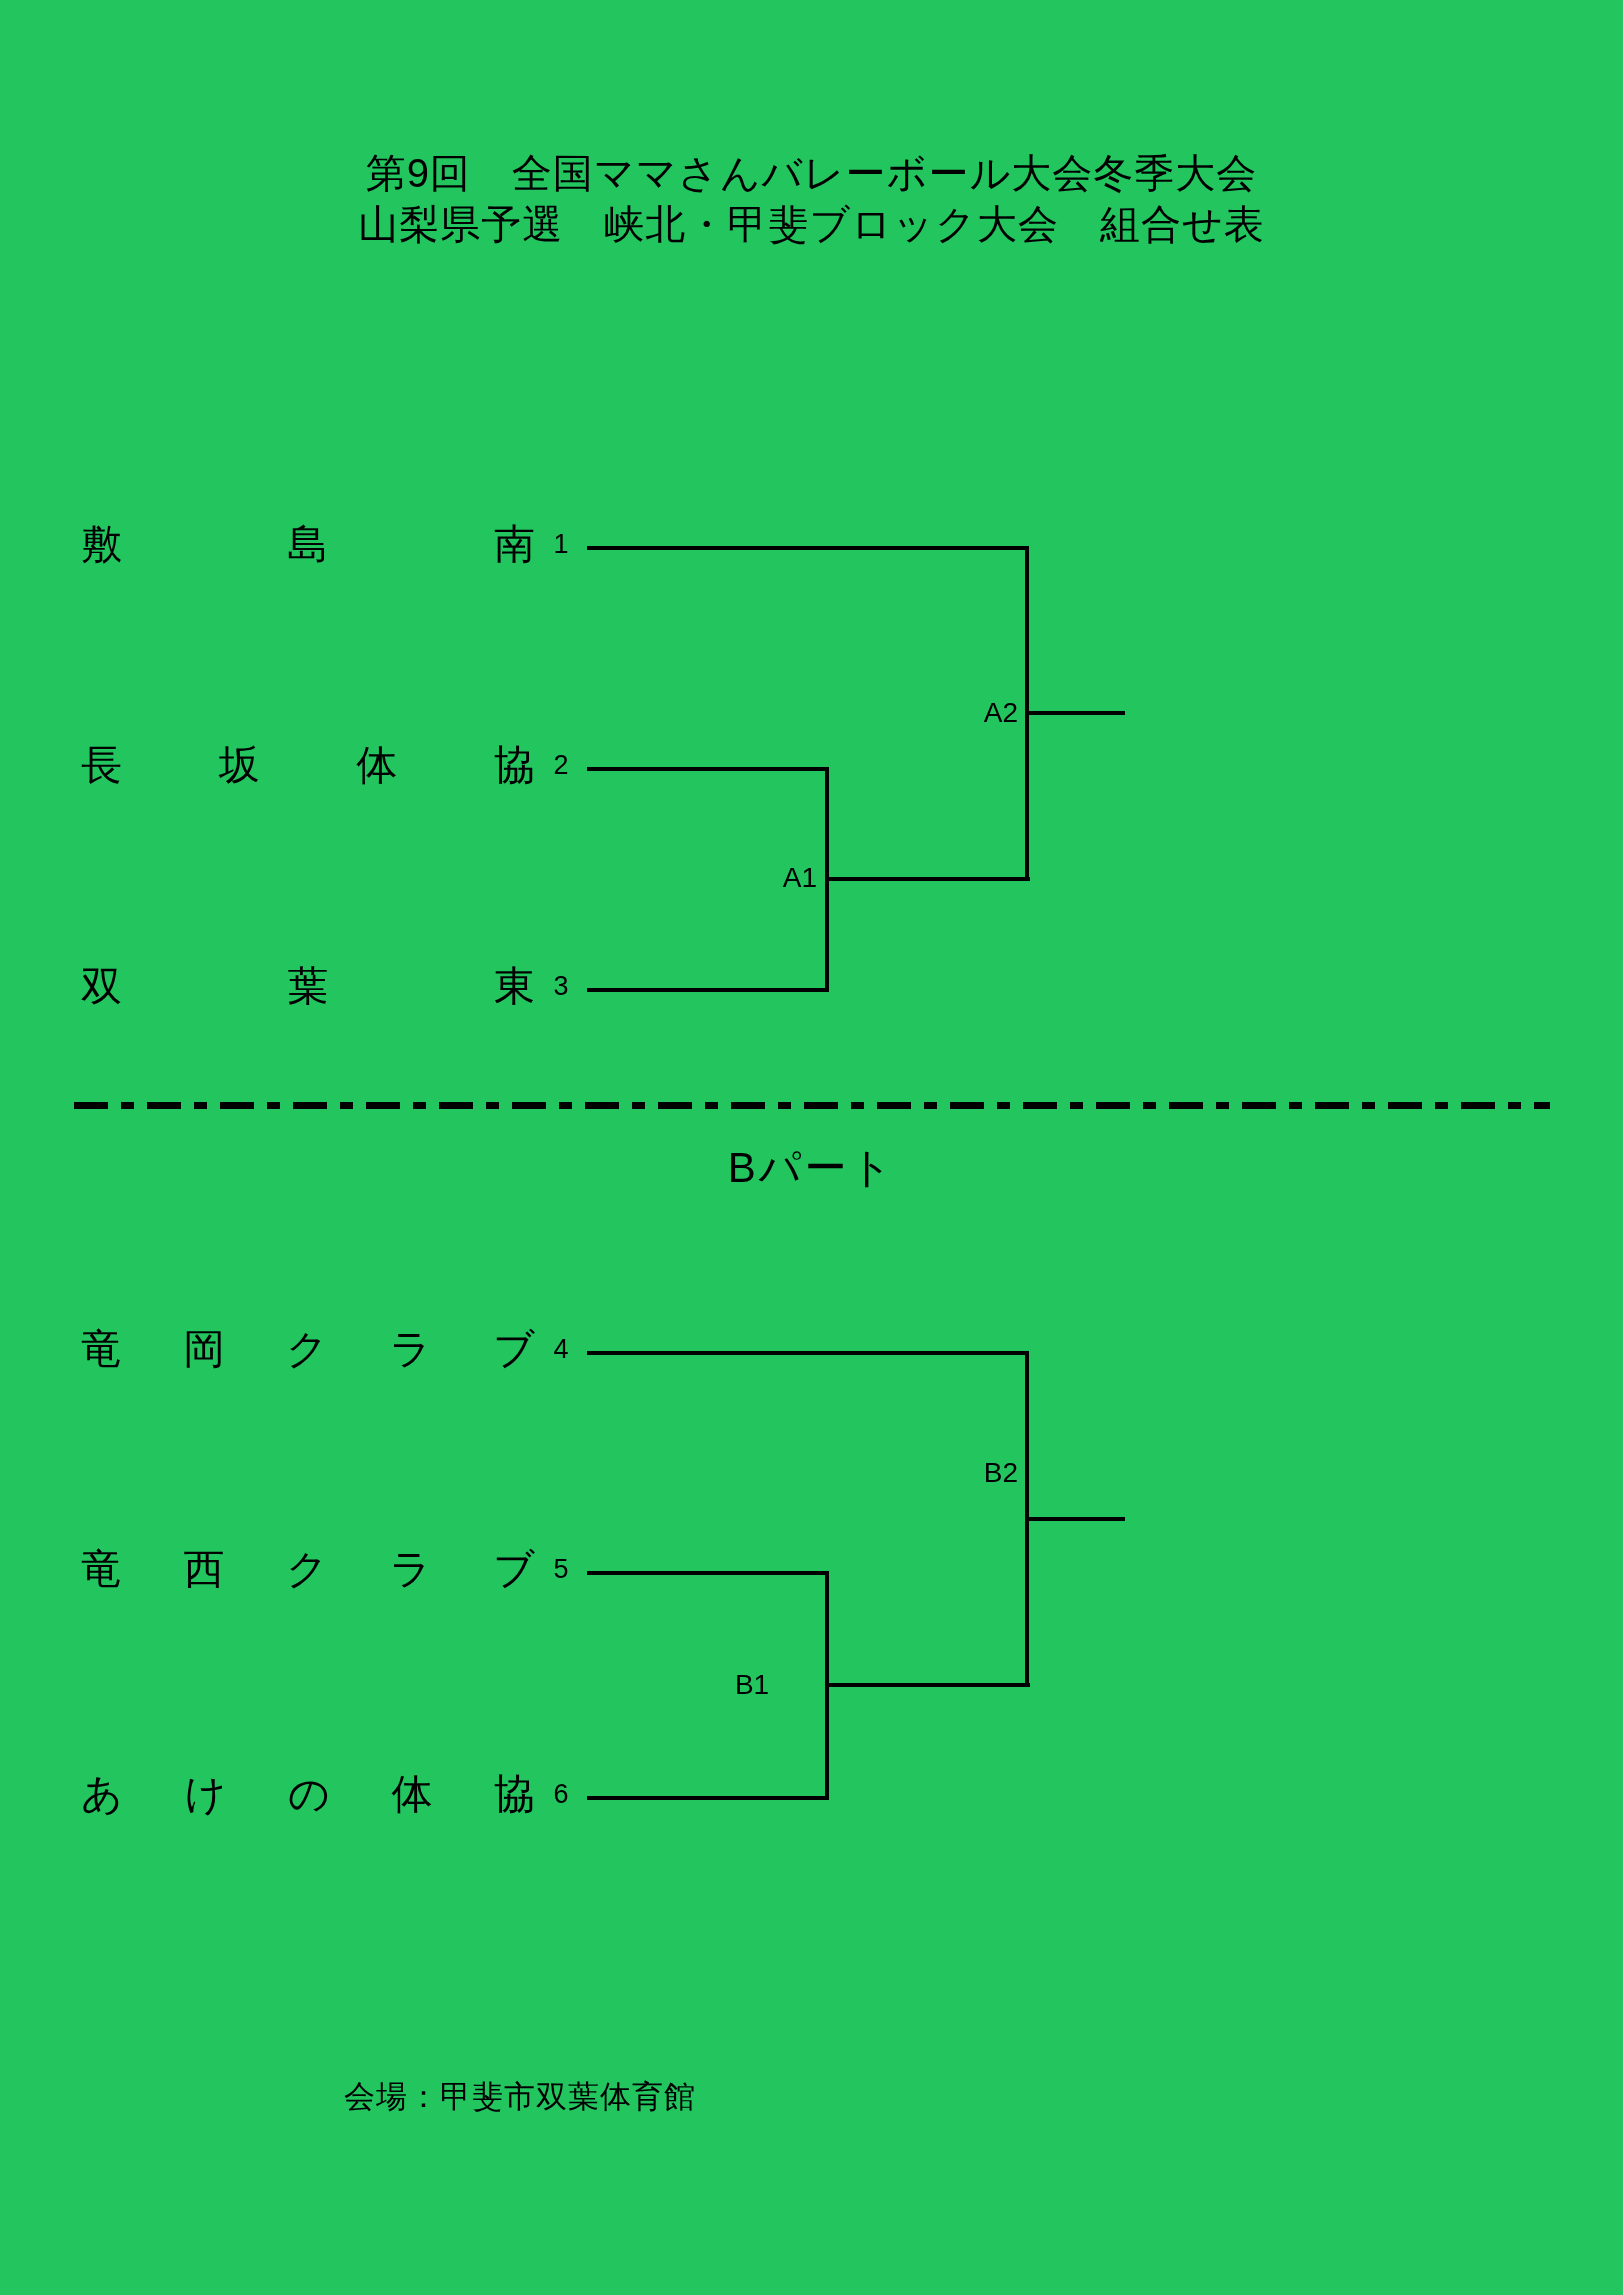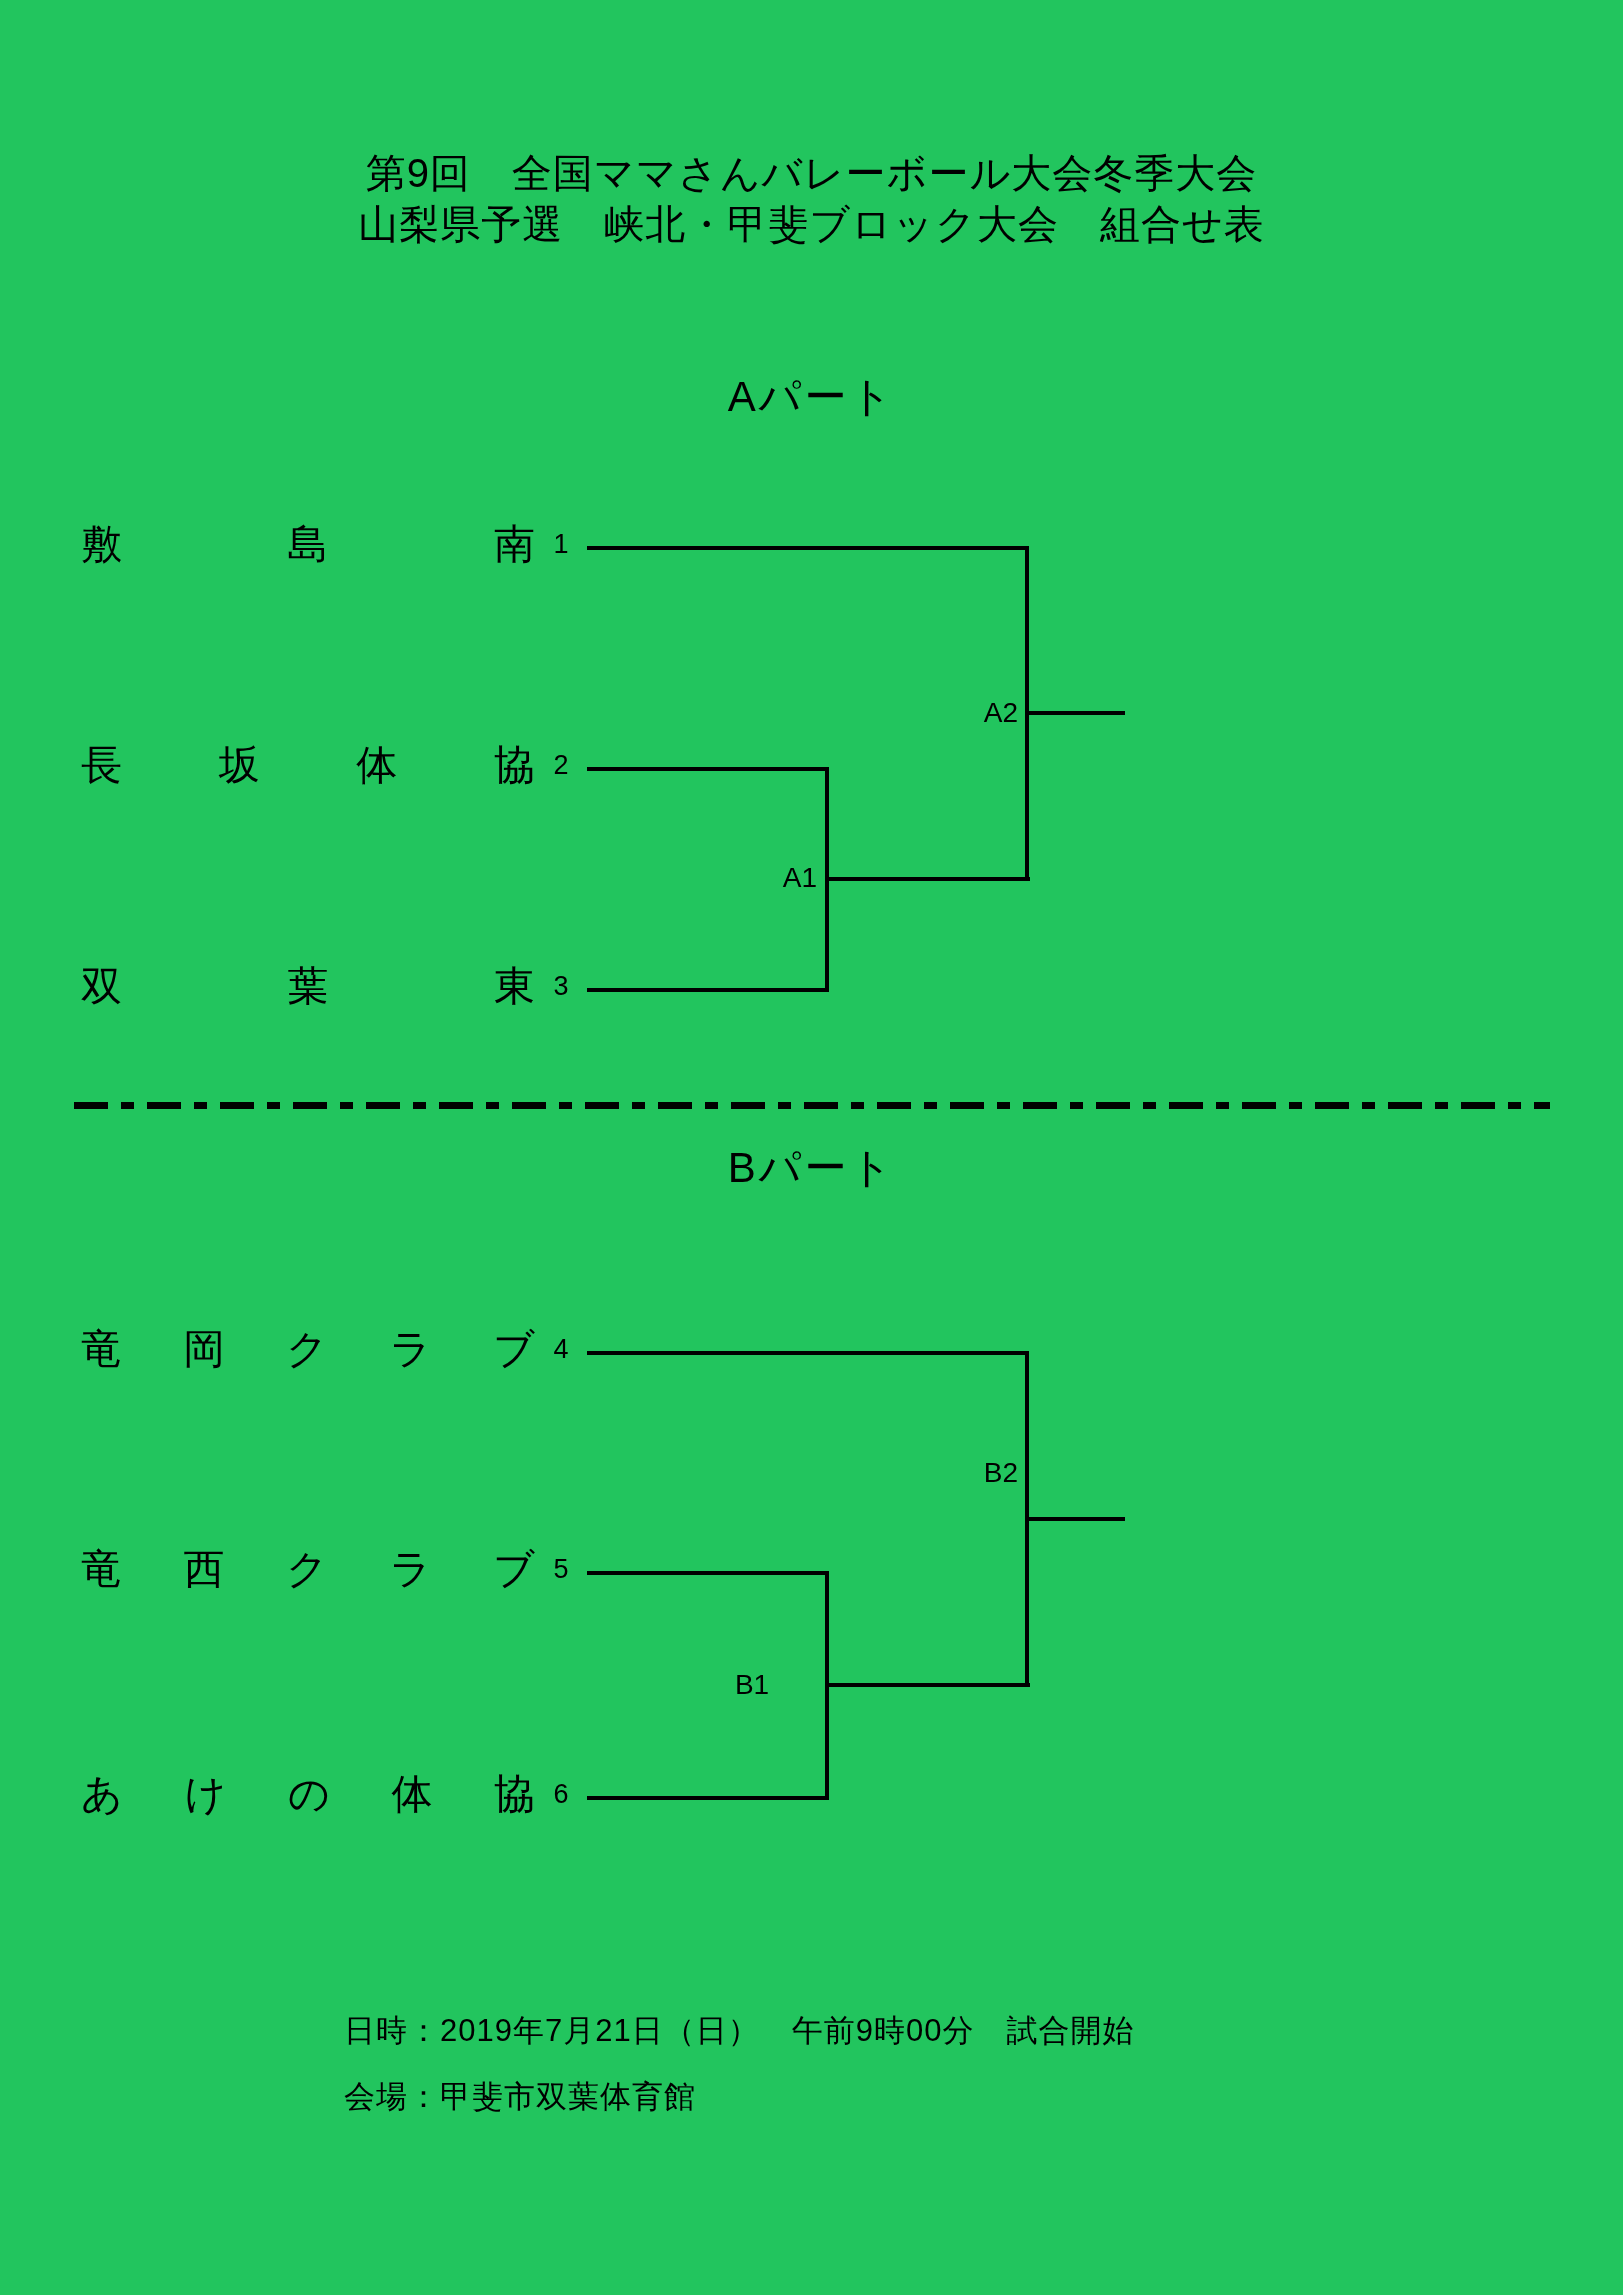--- a/index.html
+++ b/index.html
@@ -40,21 +40,20 @@
   }
 </style>
 </head>
 <body>
 
 <div class="page">
 
   <div class="center-text title-line" style="top:149px;">第9回　全国ママさんバレーボール大会冬季大会</div>
   <div class="center-text title-line" style="top:200px;">山梨県予選　峡北・甲斐ブロック大会　組合せ表</div>
 
-  <div class="center-text part-heading" style="top:372px;">Aパート</div>
 
   <div class="team-row" style="top:514px;">
     <div class="team-name">
         <span>敷</span>
         <span>島</span>
         <span>南</span>
       </div>
     <div class="team-seed">1</div>
   </div>
   <div class="team-row" style="top:735px;">
@@ -125,17 +124,16 @@
   <div class="hline" style="left:587px;top:1571px;width:241px;"></div>
   <div class="hline" style="left:587px;top:1796px;width:241px;"></div>
   <div class="vline" style="left:825px;top:1571px;height:229px;"></div>
   <div class="hline" style="left:825px;top:1683px;width:205px;"></div>
   <div class="vline" style="left:1025px;top:1351px;height:336px;"></div>
   <div class="hline" style="left:1025px;top:1517px;width:100px;"></div>
 
   <div class="match-label" style="left:687px;top:1663px;text-align:center;">B1</div>
   <div class="match-label" style="left:888px;top:1451px;">B2</div>
 
-  <div class="footer-line" style="top:2009px;">日時：2019年7月21日（日）　午前9時00分　試合開始</div>
   <div class="footer-line" style="top:2075px;">会場：甲斐市双葉体育館</div>
 
 </div>
 
 
 </body></html>

